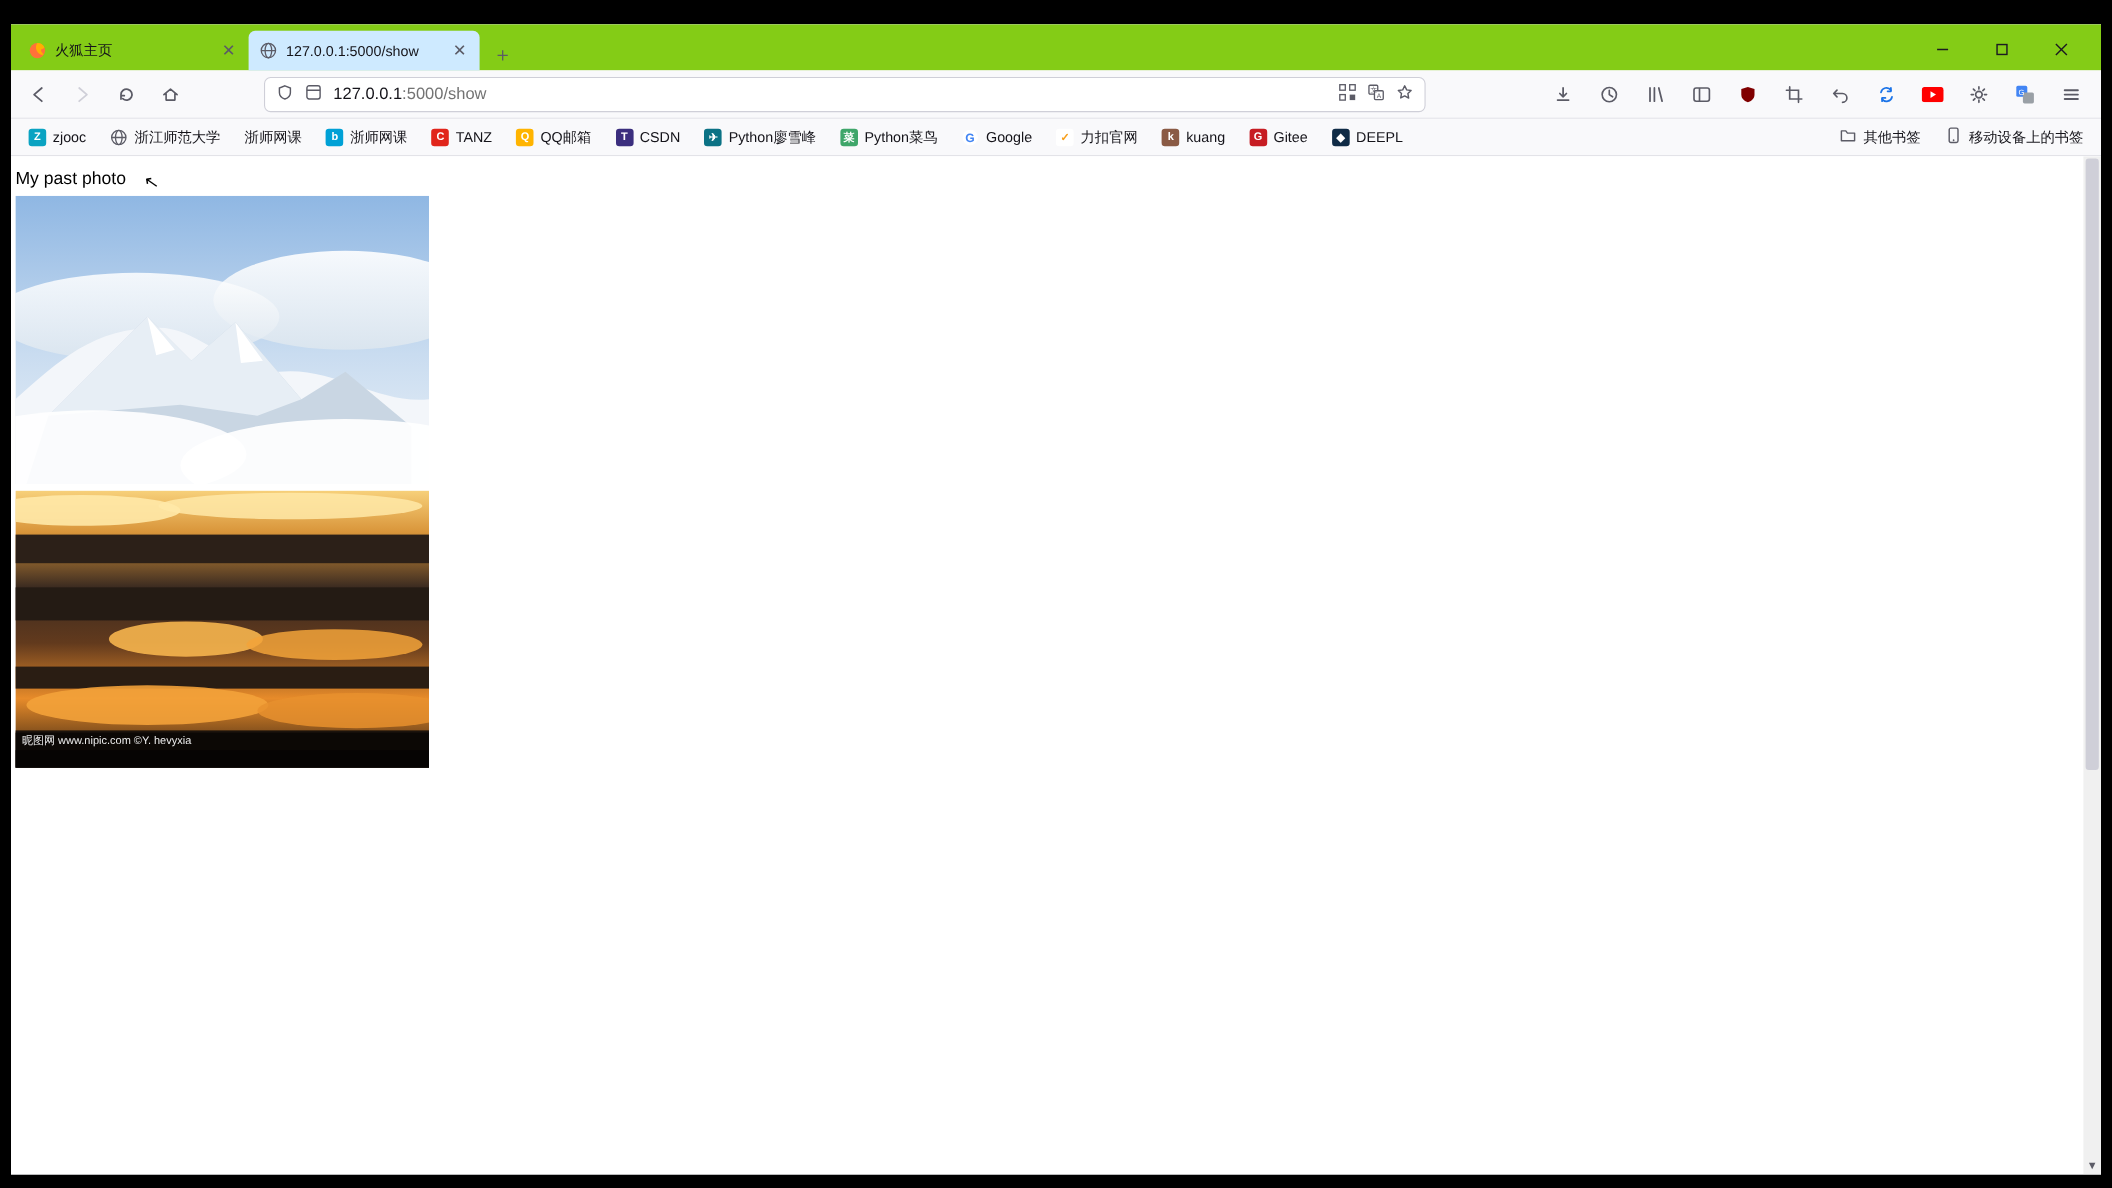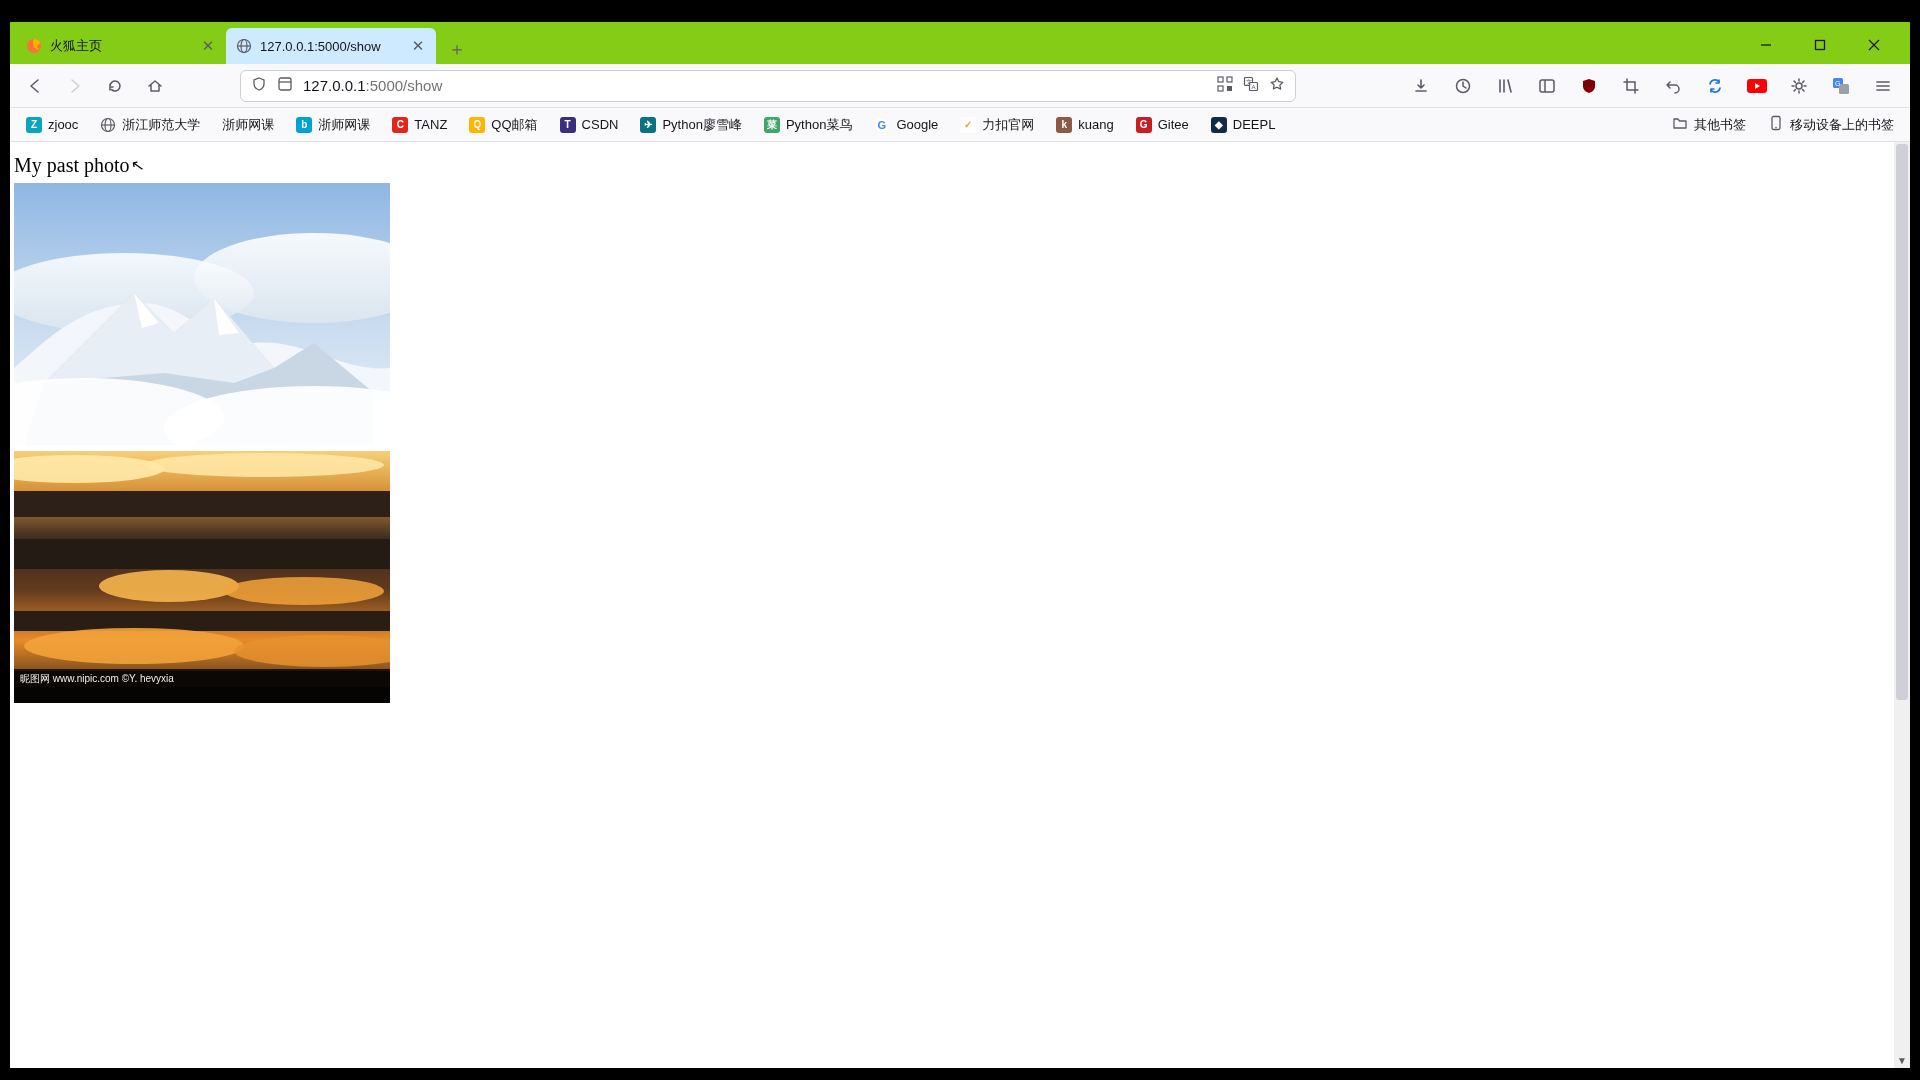--- a/index.html
+++ b/index.html
@@ -137,23 +137,23 @@
       background: #fff;
       height: calc(100% - 42px - 44px - 34px);
       overflow: hidden;
     }
     .page {
       position: absolute; inset: 0 16px 0 0;
       padding: 8px 0 0 4px;
       font-family: "Times New Roman", Times, serif;
     }
     .page h2 {
-      font-family: Liberation Serif, serif;
+      font-family: Liberation Sans, sans-serif;
       font-weight: 400;
-      font-size: 20px;
+      font-size: 16px;
       margin: 4px 0 6px 0;
     }
     .page .ts {
       font-style: italic;
       font-size: 19px;
       margin: 10px 0 8px 0;
     }
     .photo {
       width: 376px;
       display: block;

